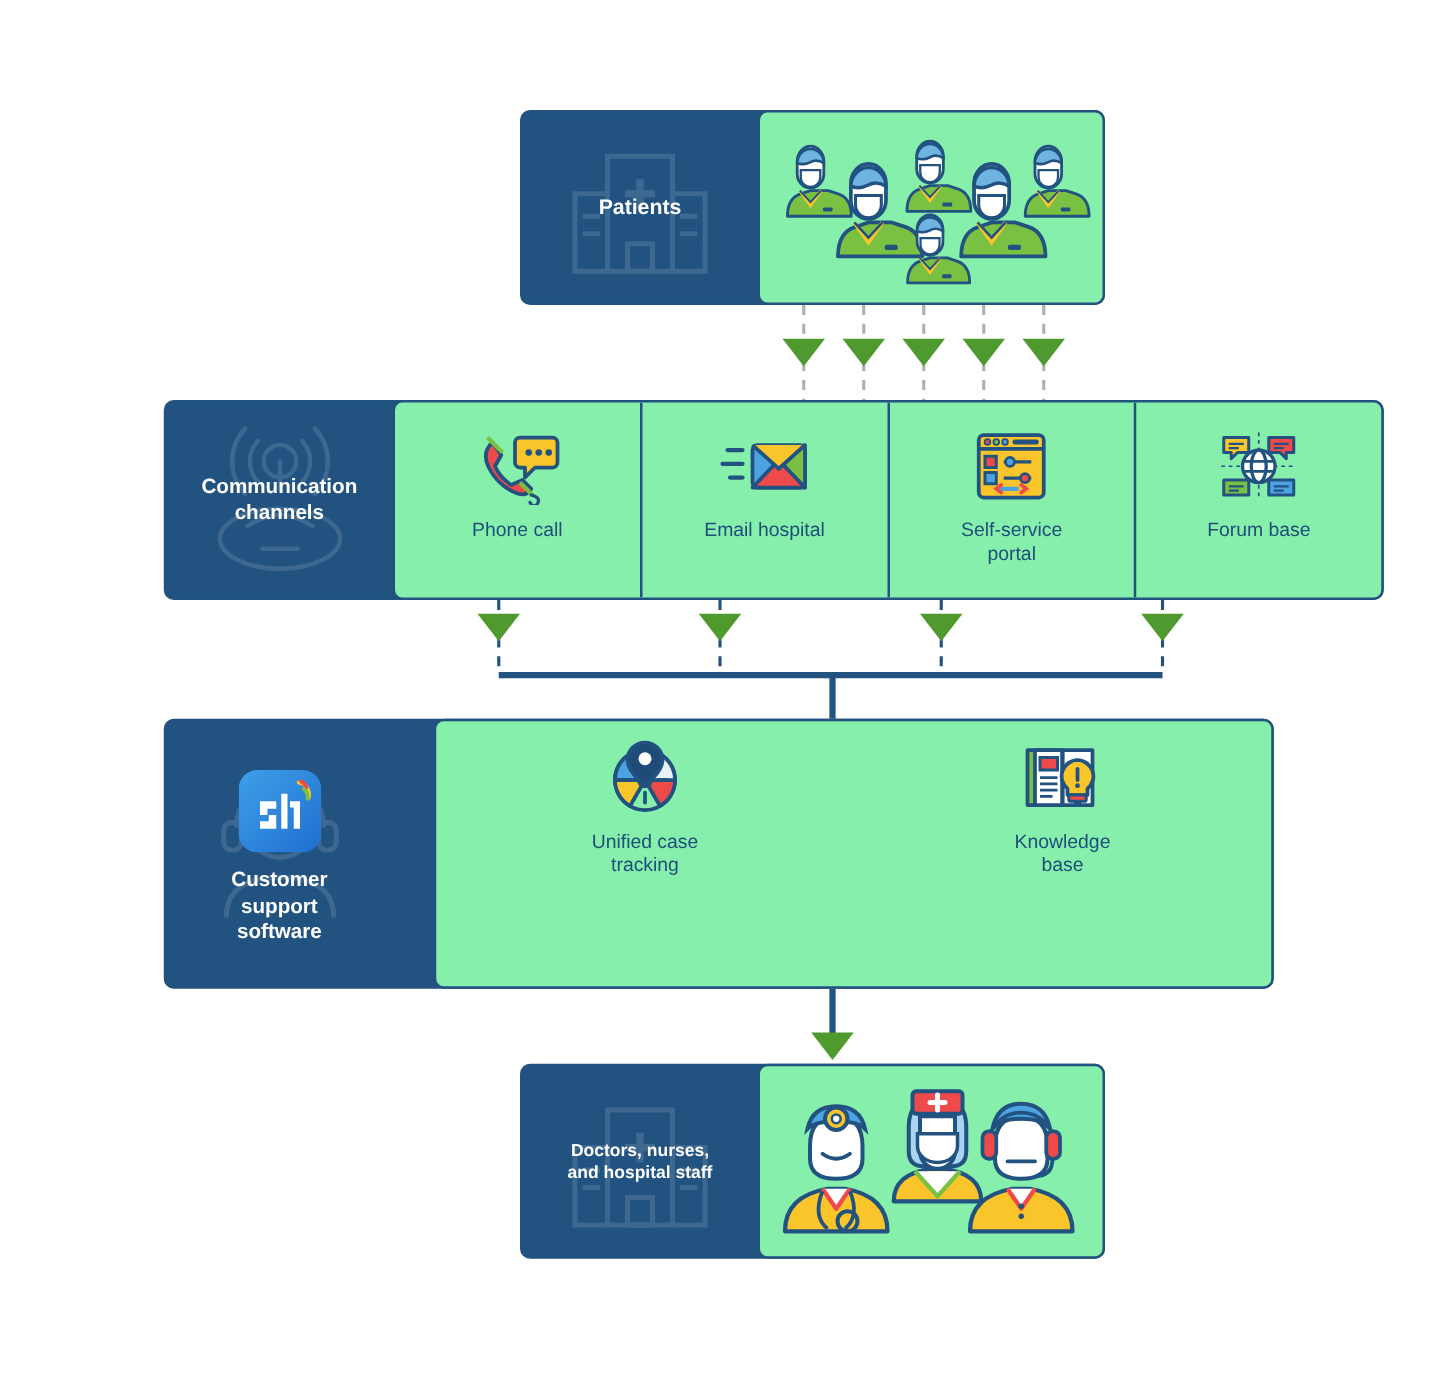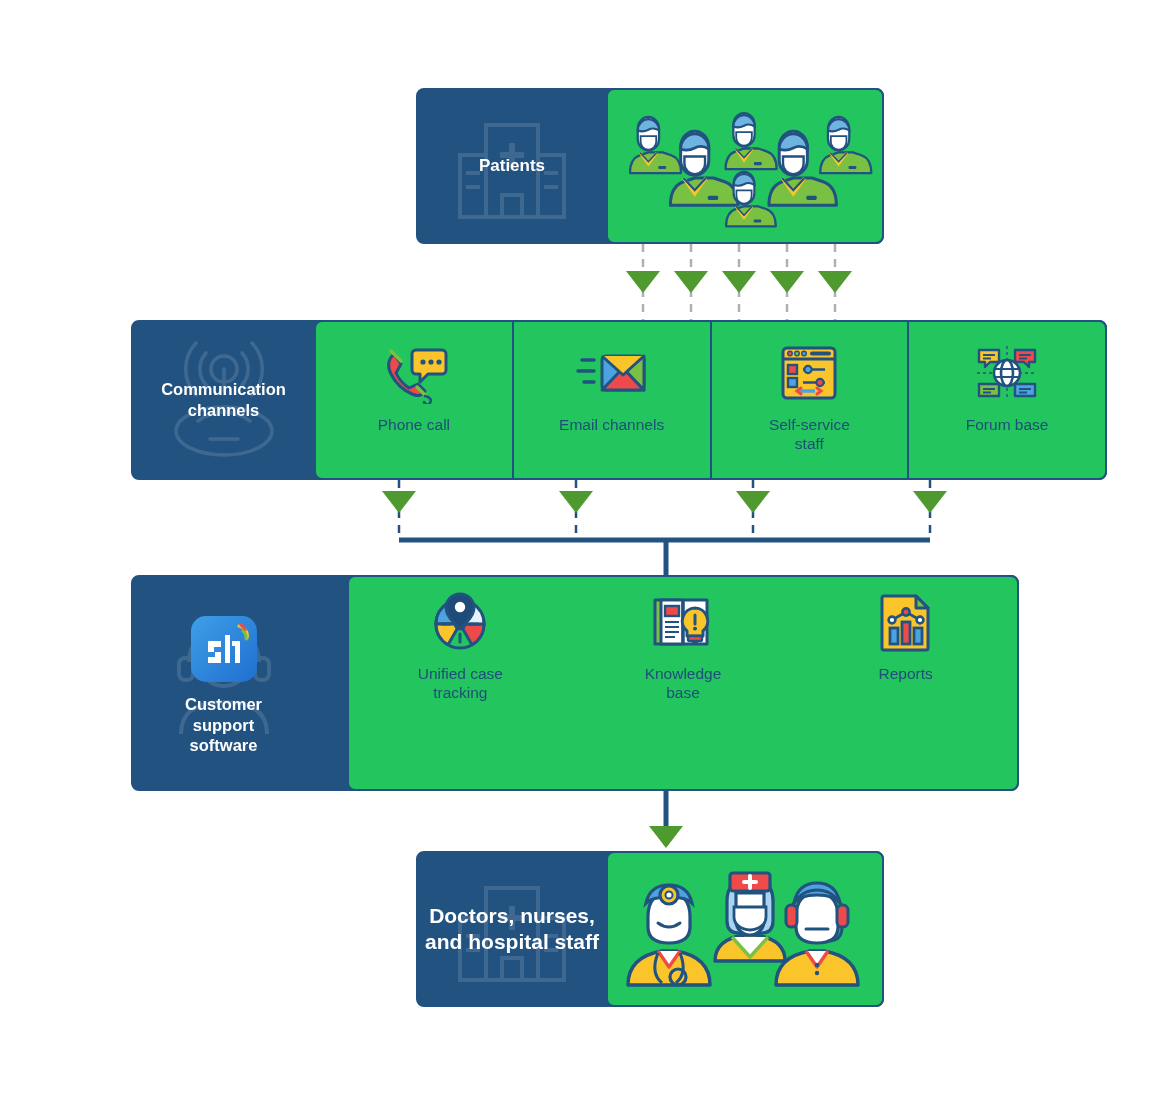--- a/index.html
+++ b/index.html
@@ -33,21 +33,21 @@
   }
   .row-label .lbl-text { position: relative; z-index: 2; white-space: pre-line; }
   .watermark {
     position: absolute; z-index: 1;
     opacity: .13;
     left: 50%; top: 50%;
     transform: translate(-50%,-50%);
     pointer-events: none;
   }
   .panel {
-    background: #22c55e;
+    background: #86efac;
     border: 2px solid #215280;
     border-radius: 8px;
     display: flex;
     align-items: stretch;
     overflow: hidden;
   }
   .cell {
     flex: 1;
     display: flex;
     flex-direction: column;
@@ -81,21 +81,21 @@
   
   #row-software { left: 131px; top: 575px; width: 888px; height: 216px; gap: 33px; }
   #row-software .row-label { width: 181px; font-size: 16.5px; padding-top: 6px; }
   #row-software .panel { flex: 1; margin: -2px -2px -2px 0; align-items: flex-start; }
   #row-software .cell { border-right: none; padding-top: 12px; }
   #row-software .cap { font-size: 15.5px; }
   .sw-logo { width: 66px; height: 66px; position: relative; z-index: 2; margin-bottom: 12px; }
 
   
   #row-staff { left: 416px; top: 851px; width: 468px; height: 156px; }
-  #row-staff .row-label { width: 188px; font-size: 21px; }
+  #row-staff .row-label { width: 188px; font-size: 14px; }
   #row-staff .panel { flex: 1; margin: -2px -2px -2px 0; align-items: center; justify-content: center; }
 
   
   #connectors { position: absolute; left: 0; top: 0; width: 1152px; height: 1104px; pointer-events: none; }
 </style>
 </head>
 <body>
 
 <div id="stage">
 
@@ -242,21 +242,21 @@
               <path d="M6 18 h12"></path>
                 <path d="M2 29 h16"></path>
                 <path d="M8 40 h10"></path>
             </g>
             <rect x="26" y="14" width="42" height="34" rx="4" fill="#4da3e0" stroke="#215280" stroke-width="3"></rect>
             <path d="M26 48 L47 26 L68 48 z" fill="#ef4a4a" stroke="#215280" stroke-width="3" stroke-linejoin="round"></path>
             <path d="M68 14 L47 26 L68 48 z" fill="#7ac143" stroke="#215280" stroke-width="3" stroke-linejoin="round"></path>
             <path d="M26 14 L47 33 L68 14" fill="#f9c52b" stroke="#215280" stroke-width="3" stroke-linejoin="round"></path>
           </svg>
         </div>
-        <div class="cap">Email channels</div>
+        <div class="cap">Email hospital</div>
       </div>
 
       <div class="cell">
         <div class="ic">
           <svg width="64" height="62" viewBox="0 0 64 62">
             <rect x="6" y="6" width="52" height="50" rx="4" fill="#f9c52b" stroke="#215280" stroke-width="3"></rect>
             <path d="M6 17 h52" stroke="#215280" stroke-width="3"></path>
             <circle cx="13" cy="11.5" r="2.3" fill="#ef4a4a" stroke="#215280" stroke-width="1.4"></circle>
             <circle cx="20" cy="11.5" r="2.3" fill="#7ac143" stroke="#215280" stroke-width="1.4"></circle>
             <circle cx="27" cy="11.5" r="2.3" fill="#4da3e0" stroke="#215280" stroke-width="1.4"></circle>
@@ -267,21 +267,21 @@
               <path d="M26 27.5 h22"></path>
                 <path d="M26 40.5 h22"></path>
             </g>
             <circle cx="31" cy="27.5" r="3.6" fill="#4da3e0" stroke="#215280" stroke-width="2.2"></circle>
             <circle cx="43" cy="40.5" r="3.6" fill="#ef4a4a" stroke="#215280" stroke-width="2.2"></circle>
             <path d="M22 49 h8 a4,4 0 0 1 0,0 h8" stroke="#4da3e0" stroke-width="3.4" fill="none"></path>
             <path d="M24 46 l-4 3 l4 3 M40 46 l4 3 l-4 3" stroke="#ef4a4a" stroke-width="3" fill="none" stroke-linecap="round"></path>
           </svg>
         </div>
         <div class="cap">Self-service
-staff</div>
+portal</div>
       </div>
 
       <div class="cell">
         <div class="ic">
           <svg width="68" height="62" viewBox="0 0 68 62">
             <g stroke="#215280" stroke-width="1.3" stroke-dasharray="3 3" fill="none">
               <path d="M34 4 V58"></path>
                 <path d="M4 31 H64"></path>
             </g>
             <g fill="#ffffff" stroke="#215280" stroke-width="2.6">
@@ -386,36 +386,20 @@
                 <path d="M46 38.5 v0.2"></path>
             </g>
             <circle cx="46" cy="38.6" r="1.9" fill="#215280"></circle>
           </svg>
         </div>
         <div class="cap">Knowledge
 base</div>
       </div>
 
 
-      <div class="cell">
-        <div class="ic">
-          <svg width="60" height="64" viewBox="0 0 60 64">
-            <path d="M8 6 h32 l12 12 v40 a2,2 0 0 1 -2,2 h-42 a2,2 0 0 1 -2,-2 v-50 a2,2 0 0 1 2,-2 z" fill="#f9c52b" stroke="#215280" stroke-width="3" stroke-linejoin="round"></path>
-            <path d="M40 6 l12 12 h-12 z" fill="#7ac143" stroke="#215280" stroke-width="3" stroke-linejoin="round"></path>
-            <rect x="14" y="38" width="8" height="16" fill="#4da3e0" stroke="#215280" stroke-width="2.8"></rect>
-            <rect x="26" y="32" width="8" height="22" fill="#ef4a4a" stroke="#215280" stroke-width="2.8"></rect>
-            <rect x="38" y="38" width="8" height="16" fill="#4da3e0" stroke="#215280" stroke-width="2.8"></rect>
-            <path d="M16 30 L30 22 L44 30" fill="none" stroke="#215280" stroke-width="2.6"></path>
-            <circle cx="16" cy="30" r="3.4" fill="#ffffff" stroke="#215280" stroke-width="2.6"></circle>
-            <circle cx="30" cy="22" r="3.6" fill="#ef4a4a" stroke="#215280" stroke-width="2.6"></circle>
-            <circle cx="44" cy="30" r="3.4" fill="#ffffff" stroke="#215280" stroke-width="2.6"></circle>
-          </svg>
-        </div>
-        <div class="cap">Reports</div>
-      </div>
 
     </div>
   </div>
 
   <div class="row" id="row-staff">
     <div class="row-label">
       <svg class="watermark" width="120" height="110" viewBox="0 0 120 110">
         <g fill="none" stroke="#ffffff" stroke-width="4">
           <rect x="34" y="14" width="52" height="92"></rect>
           <rect x="8" y="44" width="26" height="62"></rect>

